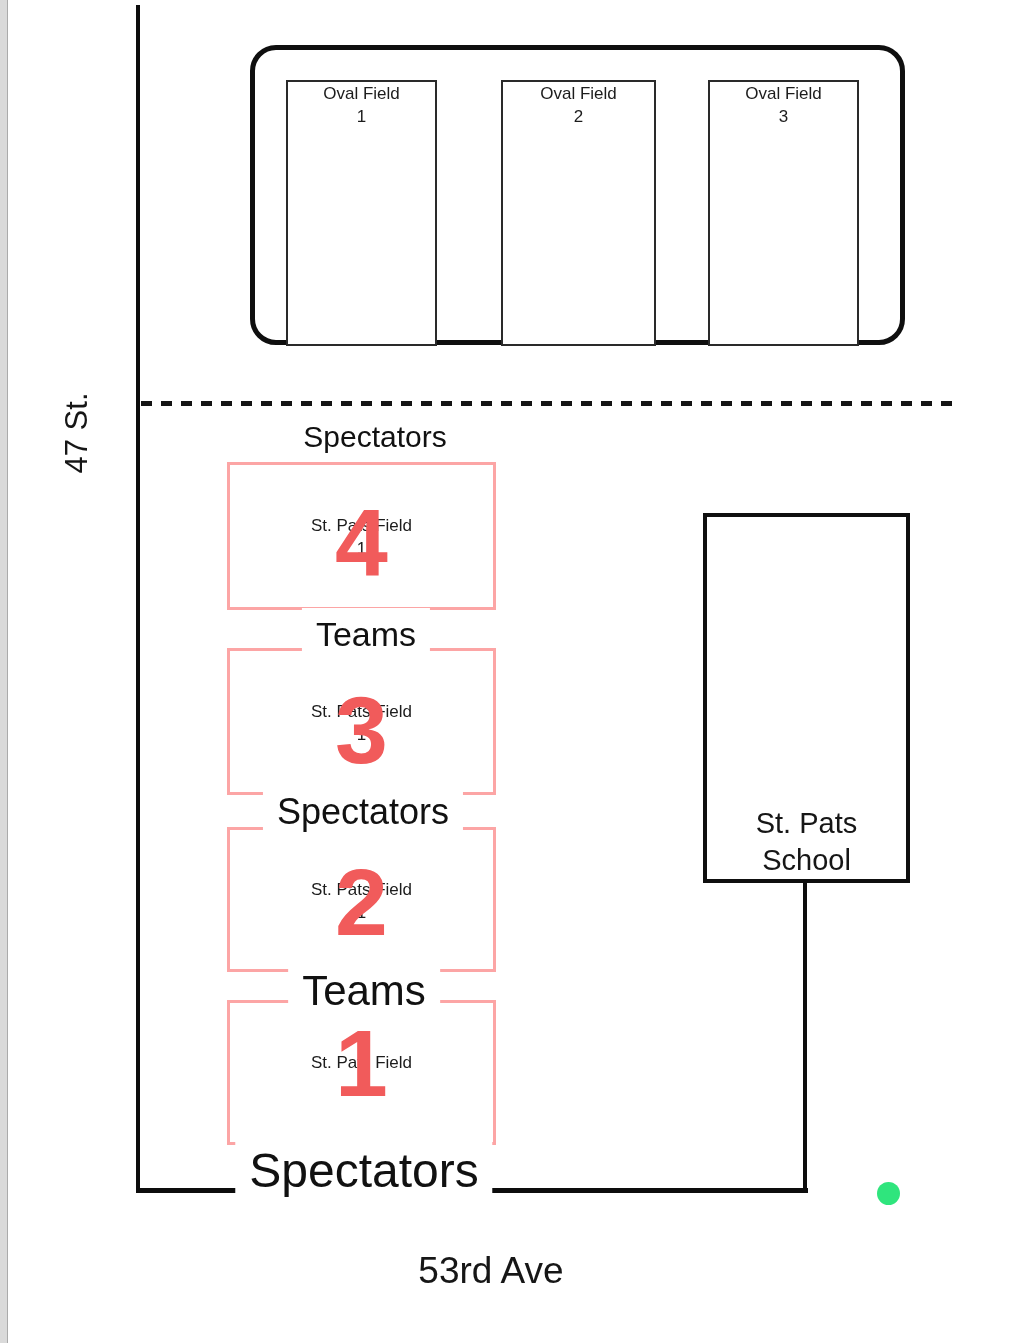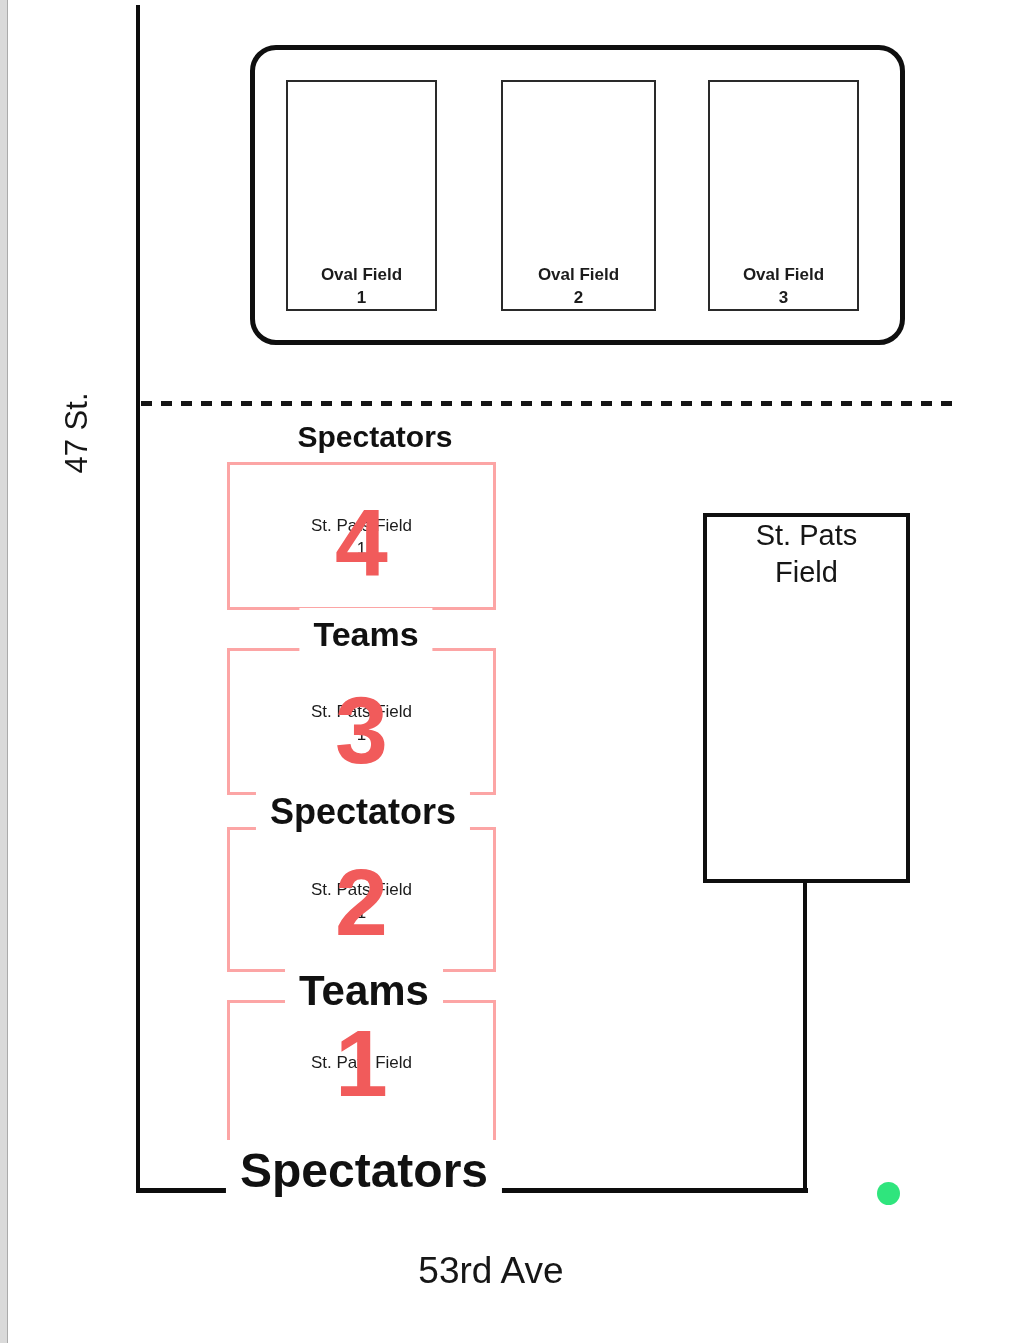--- a/index.html
+++ b/index.html
@@ -14,22 +14,22 @@
   
   .street-v { position:absolute; left:136px; top:5px; width:4px; height:1186px; background:#0d0d0d; }
   .street-h { position:absolute; left:136px; top:1188px; width:672px; height:5px; background:#0d0d0d; }
   .driveway { position:absolute; left:803px; top:881px; width:4px; height:310px; background:#0d0d0d; }
   .dashed-line { position:absolute; left:141px; top:401px; width:816px; height:5px;
     background:repeating-linear-gradient(90deg,#141414 0 11px,transparent 11px 20px); }
 
   
   .oval-outline { position:absolute; left:250px; top:45px; width:655px; height:300px;
     border:5px solid #0f0f0f; border-radius:26px; }
-  .oval-field { position:absolute; top:80px; height:231px; border:2px solid #2a2a2a;
-    display:flex; align-items:flex-end; justify-content:center; background:#fff;font-weight:bold; }
+  .oval-field { position:absolute; top:80px; height:266px; border:2px solid #2a2a2a;
+    display:flex; align-items:flex-start; justify-content:center; background:#fff; }
   .oval-field .lbl { text-align:center; font-size:17px; line-height:23px; color:#1c1c1c; }
   #oval1 { left:286px; width:151px; }
   #oval2 { left:501px; width:155px; }
   #oval3 { left:708px; width:151px; }
 
   
   .pats-field { position:absolute; left:227px; width:269px; border:3px solid #fca5a5; background:#fff; z-index:1; }
   #pf4 { top:462px; height:148px; }
   #pf3 { top:648px; height:147px; }
   #pf2 { top:827px; height:145px; }
@@ -39,30 +39,30 @@
   .big-num { position:absolute; left:50%; transform:translate(-50%,-50%);
     font-size:95px; font-weight:bold; line-height:1; color:var(--marker-red,#F15B5B); z-index:2; }
   #pf4 .big-num { top:54%; }
   #pf3 .big-num { top:56%; }
   #pf2 .big-num { top:52%; }
   #pf1 .big-num { top:43%; }
 
   
   .zone-label { position:absolute; transform:translateX(-50%); background:#ffffff;
     display:flex; align-items:center; justify-content:center; padding:0 14px;
-    white-space:nowrap; color:#111; z-index:4; font-weight:700; }
+    white-space:nowrap; color:#111; z-index:4; font-weight:400; }
   #zone-top      { left:375px; top:418px; height:38px; font-size:30px; }
   #zone-teams-up { left:366px; top:608px; height:52px; font-size:34px; }
   #zone-mid      { left:363px; top:788px; height:48px; font-size:36px; }
   #zone-teams-lo { left:364px; top:966px; height:50px; font-size:42px; }
   #zone-bottom   { left:364px; top:1140px; height:60px; font-size:48px; }
 
   
   .school { position:absolute; left:703px; top:513px; width:207px; height:370px;
-    border:4px solid #0f0f0f; background:#fff; display:flex; align-items:flex-start; justify-content:center; }
+    border:4px solid #0f0f0f; background:#fff; display:flex; align-items:flex-end; justify-content:center; }
   .school .lbl { text-align:center; font-size:29px; line-height:37px; color:#161616; }
 
   .green-dot { position:absolute; left:877px; top:1182px; width:23px; height:23px;
     border-radius:50%; background:var(--dot-green,#2FE57D); }
 
   
   .street-label { position:absolute; color:#161616; white-space:nowrap; }
   #label-47st { left:77px; top:433px; font-size:31px;
     transform:translate(-50%,-50%) rotate(-90deg); }
   #label-53rd { left:491px; top:1250px; font-size:37px; transform:translateX(-50%); }
@@ -134,21 +134,21 @@
 
   <div class="zone-label" id="zone-top">Spectators</div>
   <div class="zone-label" id="zone-teams-up">Teams</div>
   <div class="zone-label" id="zone-mid">Spectators</div>
   <div class="zone-label" id="zone-teams-lo">Teams</div>
   <div class="zone-label" id="zone-bottom">Spectators</div>
 
   <div class="school">
     <div class="lbl">
       <div>St. Pats</div>
-      <div>Field</div>
+      <div>School</div>
     </div>
   </div>
 
   <div class="green-dot"></div>
 
   <div class="street-label" id="label-47st">47 St.</div>
   <div class="street-label" id="label-53rd">53rd Ave</div>
 
 </div>
 

